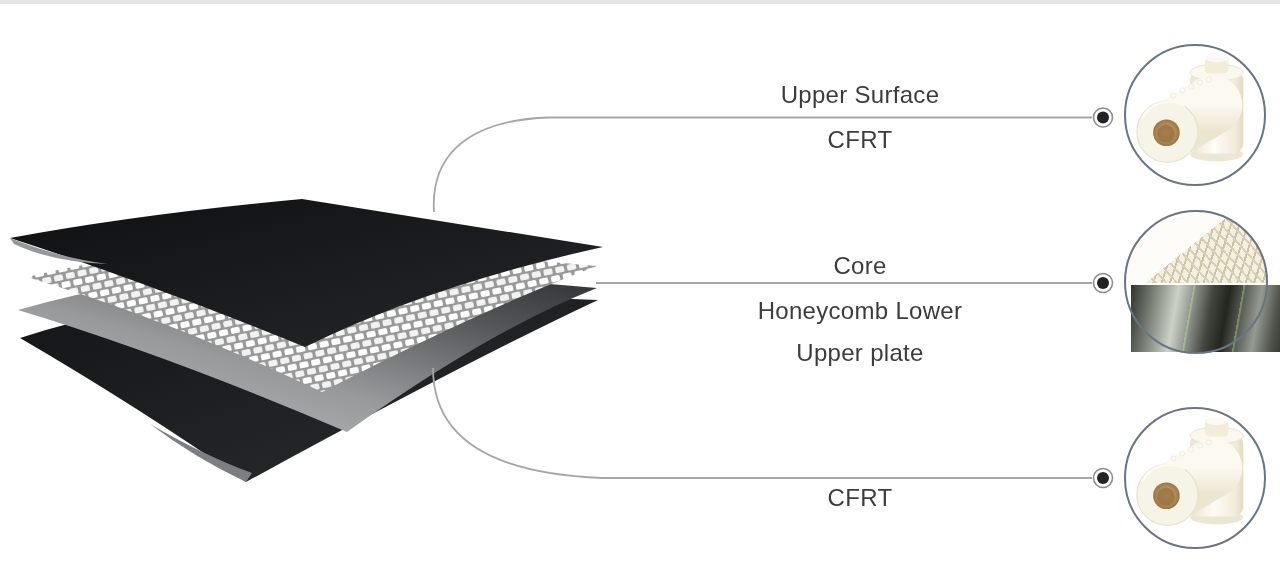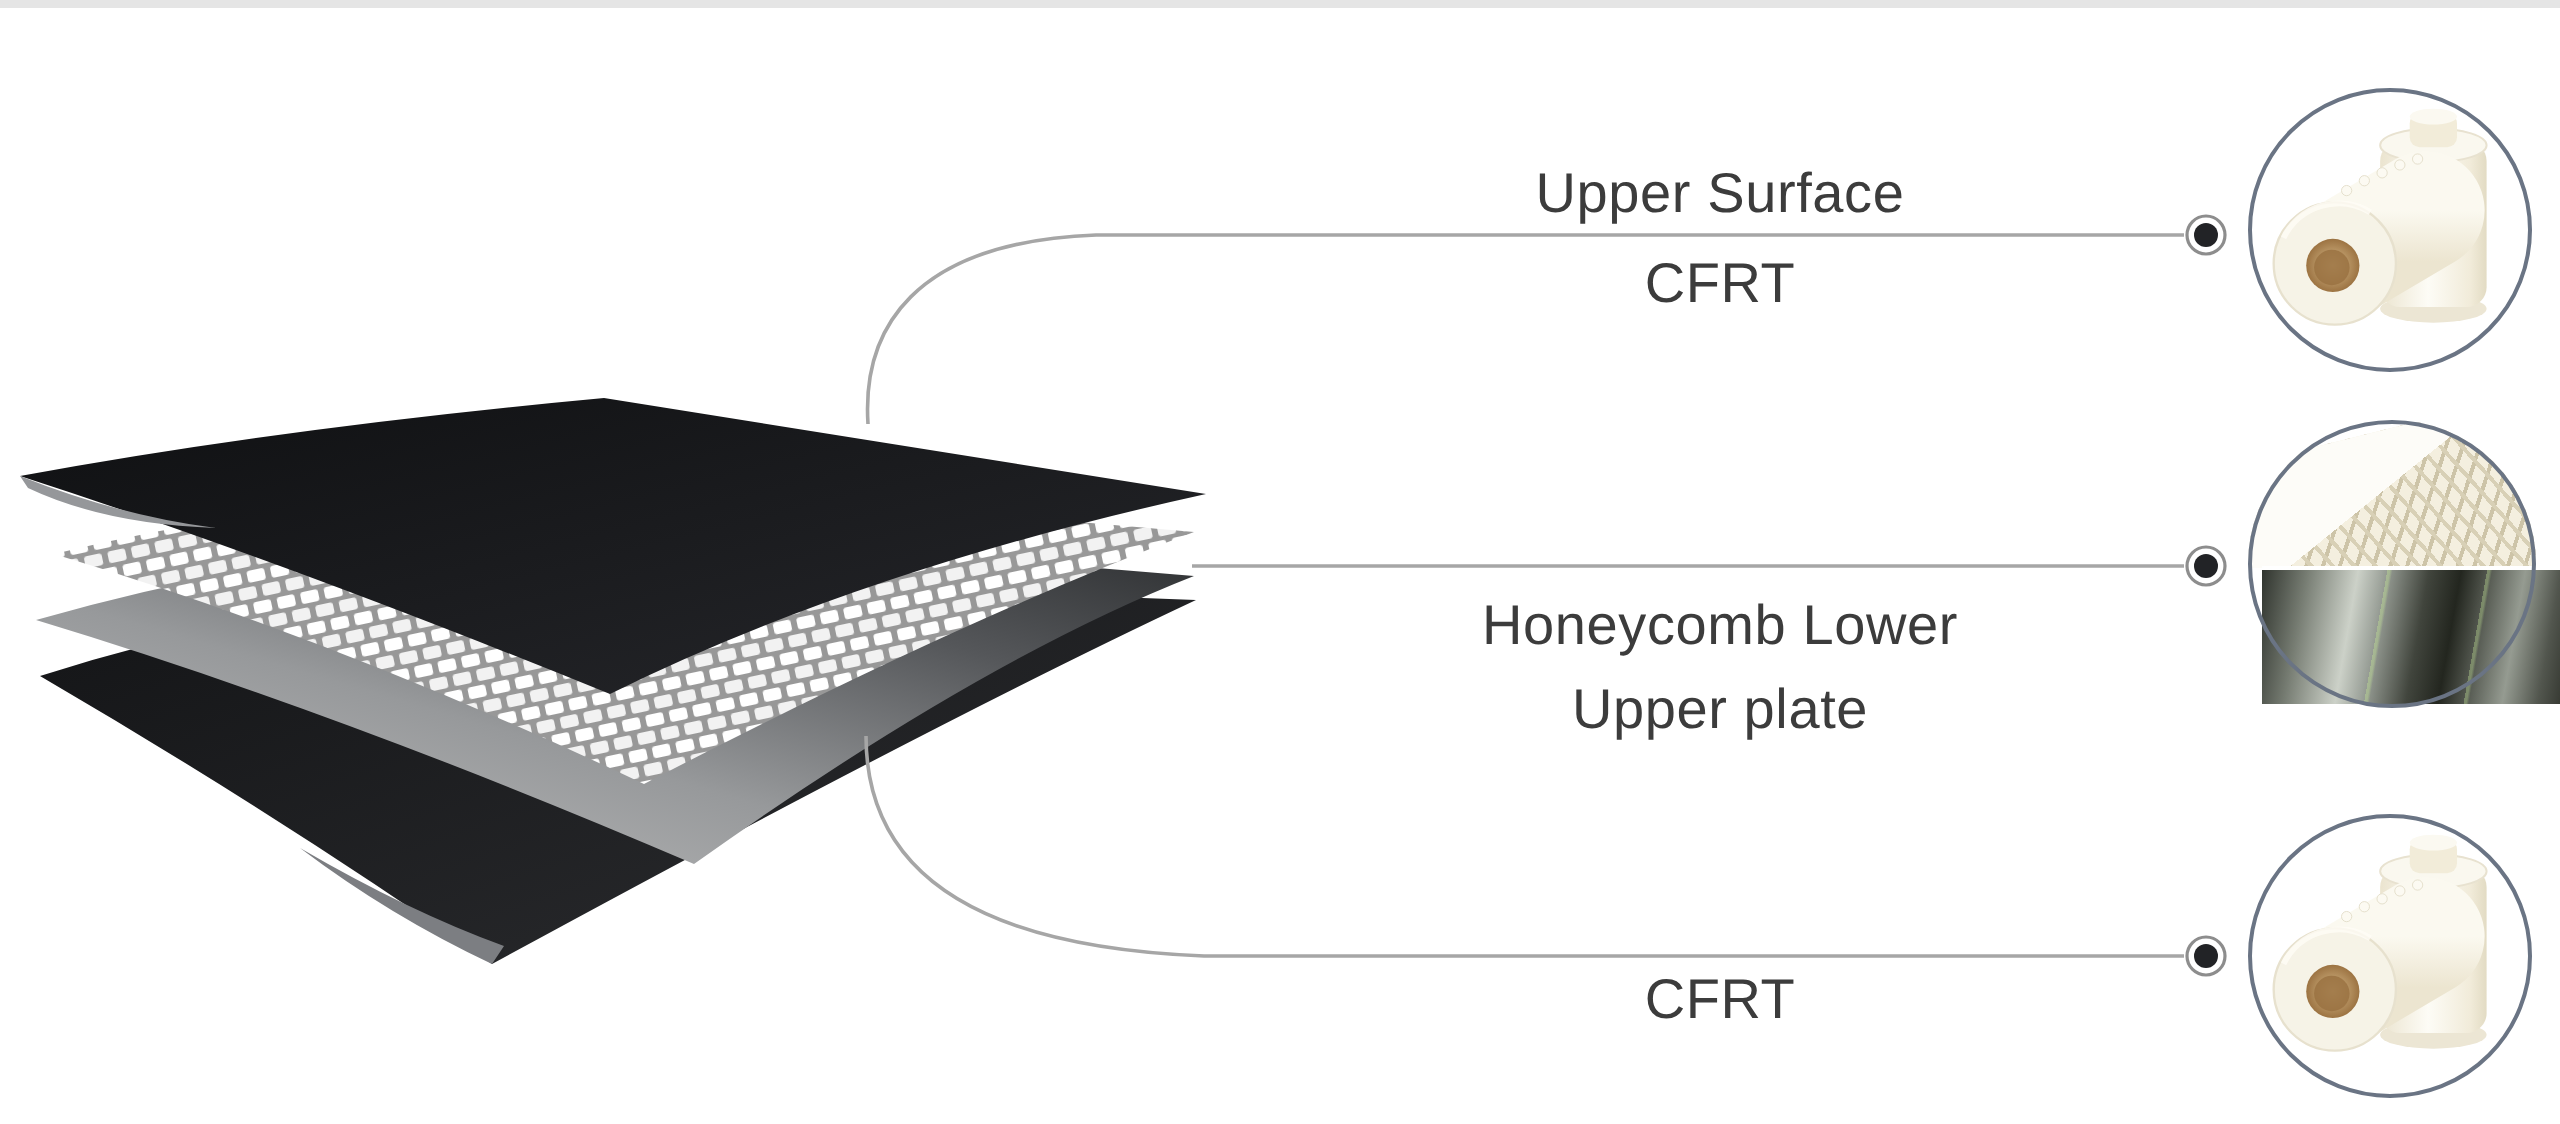--- a/index.html
+++ b/index.html
@@ -2,21 +2,21 @@
 <html><head>
 <meta charset="utf-8">
 <style>
   html,body{margin:0;padding:0;background:#fff;}
   body{width:1280px;height:562px;position:relative;overflow:hidden;
        font-family:"Liberation Sans",sans-serif;}
   .stage{position:absolute;inset:0;}
   .top-strip{position:absolute;left:0;top:0;width:1280px;height:4px;background:#e5e5e5;}
   .art{position:absolute;left:0;top:0;width:1280px;height:562px;}
   .lbl{position:absolute;left:680px;width:360px;text-align:center;
-       font-size:28px;letter-spacing:.3px;color:#3c3c3c;line-height:1.1;}
+       font-size:24px;letter-spacing:.3px;color:#3c3c3c;line-height:1.1;}
   
   .badge{position:absolute;width:142px;height:142px;border-radius:50%;
          border:2.5px solid #6a7484;background:#fff;box-sizing:border-box;overflow:hidden;}
   .badge svg{display:block;width:100%;height:100%;}
   .badge-top{left:1124px;top:44px;}
   .badge-bottom{left:1124px;top:407px;}
   
   .mid-honey{position:absolute;left:1124px;top:210px;width:144px;height:74px;
              background:#fff;clip-path:circle(72px at 72px 72px);overflow:hidden;}
   .honey-panel{position:absolute;left:-14px;top:16px;width:200px;height:110px;
@@ -128,20 +128,21 @@
       <circle cx="1103" cy="283" r="6" fill="#222326"></circle>
     </g>
     <g>
       <circle cx="1103" cy="478" r="9.5" fill="#fff" stroke="#8d8d8d" stroke-width="1.6"></circle>
       <circle cx="1103" cy="478" r="6" fill="#222326"></circle>
     </g>
   </svg>
 
   <div class="lbl t-upper-title">Upper Surface</div>
   <div class="lbl t-upper-mat">CFRT</div>
+  <div class="lbl t-core-title">Core</div>
   <div class="lbl t-core-mat1">Honeycomb Lower</div>
   <div class="lbl t-core-mat2">Upper plate</div>
   <div class="lbl t-lower-mat">CFRT</div>
 
   <div class="badge badge-top">
     <svg viewBox="0 0 140 140">
         <use href="#cfrt-rolls"></use>
       </svg>
   </div>
 

